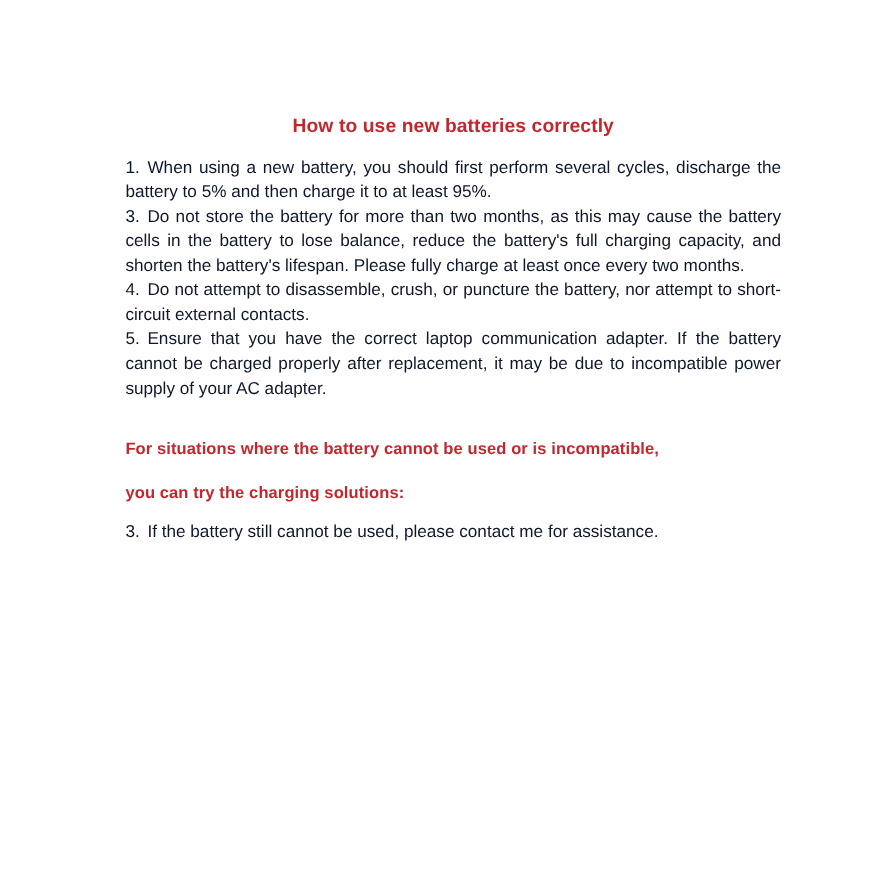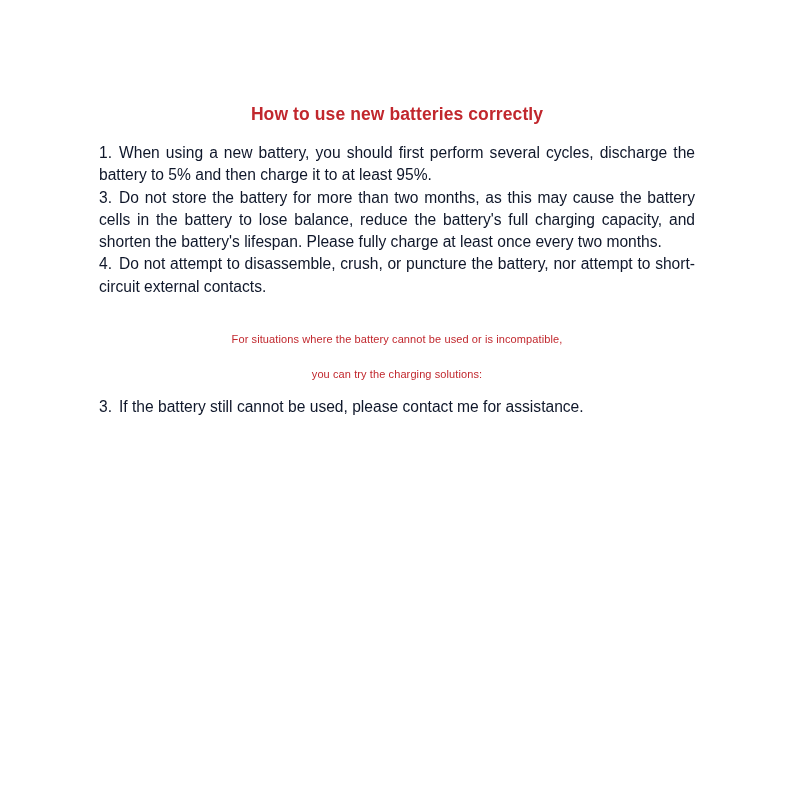--- a/index.html
+++ b/index.html
@@ -10,21 +10,21 @@
   .page {
     position: relative;
     width: 800px;
     height: 800px;
     background: #ffffff;
     overflow: hidden;
     font-family: "Liberation Sans", sans-serif;
   }
   .content {
     position: absolute;
-    left: 99px;
+    left: 114px;
     top: 104px;
     width: 596px;
   }
   .doc-title {
     margin: 0 0 17px 0;
     text-align: center;
     color: #c1272d;
     font-size: 17.5px;
     font-weight: bold;
     letter-spacing: 0.1px;
@@ -34,24 +34,23 @@
     text-align: justify;
     color: #0f172a;
     font-size: 15.6px;
     line-height: 22.3px;
   }
   .item-num:not(:empty) {
     margin-right: 7px;
   }
   .subtitle {
     margin: 35px 0 0 0;
-    text-align: center;
     color: #c1272d;
-    font-size: 11px;
-    font-weight: normal;
+    font-size: 15px;
+    font-weight: bold;
     letter-spacing: 0.1px;
   }
   .subtitle.second {
     margin: 23px 0 16px 0;
   }
 </style>
 </head>
 <body>
 
 <div class="page">
@@ -62,20 +61,23 @@
     <div>
       <p class="item">
         <span class="item-num">1.</span><span class="item-text">When using a new battery, you should first perform several cycles, discharge the battery to 5% and then charge it to at least 95%.</span>
       </p>
       <p class="item">
         <span class="item-num">3.</span><span class="item-text">Do not store the battery for more than two months, as this may cause the battery cells in the battery to lose balance, reduce the battery's full charging capacity, and shorten the battery's lifespan. Please fully charge at least once every two months.</span>
       </p>
       <p class="item">
         <span class="item-num">4.</span><span class="item-text">Do not attempt to disassemble, crush, or puncture the battery, nor attempt to short-circuit external contacts.</span>
       </p>
+      <p class="item">
+        <span class="item-num">5.</span><span class="item-text">Ensure that you have the correct laptop communication adapter. If the battery cannot be charged properly after replacement, it may be due to incompatible power supply of your AC adapter.</span>
+      </p>
     </div>
 
     <h2 class="subtitle">For situations where the battery cannot be used or is incompatible,</h2>
 
     <h2 class="subtitle second">you can try the charging solutions:</h2>
 
     <div>
       <p class="item">
         <span class="item-num">3.</span><span class="item-text">If the battery still cannot be used, please contact me for assistance.</span>
       </p>

